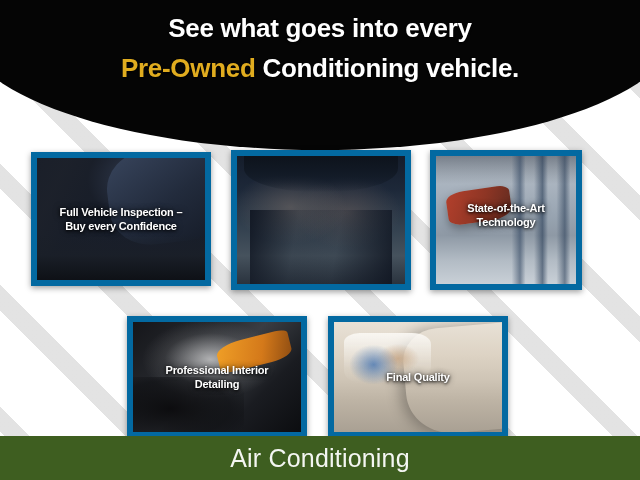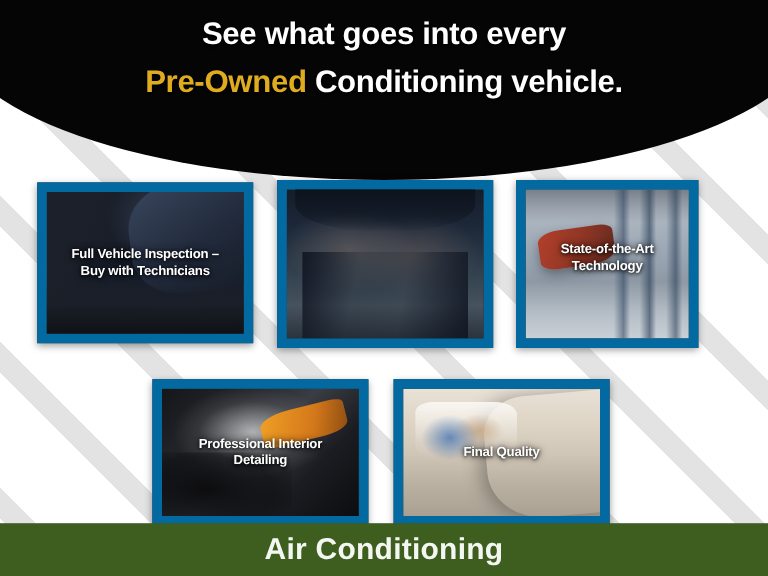--- a/index.html
+++ b/index.html
@@ -98,21 +98,21 @@
   }
   .gold {
     color: #e0ac1f;
   }
 
   
   .card {
     position: absolute;
     overflow: hidden;
     background: #2a2f35;
-    border: 8px solid #0369a1;
+    border: 6px solid #0369a1;
     box-sizing: border-box;
     box-shadow: 0 2px 6px rgba(0,0,0,0.38);
   }
   .card .photo {
     position: absolute;
     left: 0; top: 0;
     width: 100%;
     height: 100%;
   }
   .card .caption {
@@ -267,21 +267,21 @@
     width: 640px;
     height: 44px;
     background: #3e5e20;
     display: flex;
     align-items: center;
     justify-content: center;
   }
   .footer-bar .footer-label {
     color: #f4f6f2;
     font-size: 25px;
-    font-weight: bold;
+    font-weight: normal;
     letter-spacing: 0.2px;
     line-height: 28px;
     font-family: "Liberation Sans", sans-serif;
   }
 </style>
 </head>
 <body>
 
 <div id="stage">
 
@@ -294,21 +294,21 @@
         <span>See what goes into every</span>
         <span class="line2"><span class="gold">Pre-Owned</span><span> Conditioning vehicle.</span></span>
       </div>
     </div>
   </div>
 
   <div class="card" style="left:31px; top:152px; width:180px; height:134px;">
     <div class="photo art-inspection"></div>
     <div class="caption">
       <span>Full Vehicle Inspection –</span><br>
-      <span>Buy with Technicians</span>
+      <span>Buy every Confidence</span>
     </div>
   </div>
 
   <div class="card" style="left:231px; top:150px; width:180px; height:140px;">
     <div class="photo art-technicians"></div>
   </div>
 
   <div class="card" style="left:430px; top:150px; width:152px; height:140px;">
     <div class="photo art-technology"></div>
     <div class="caption shift-up">

